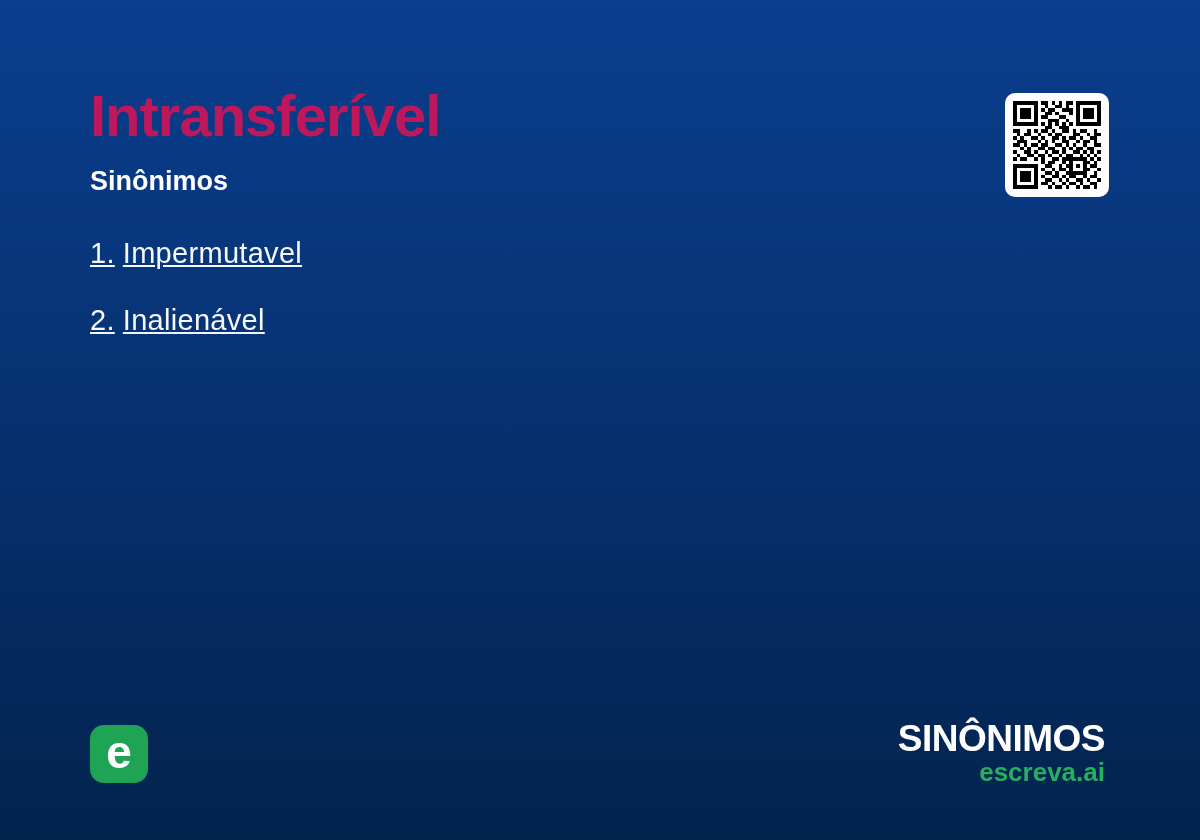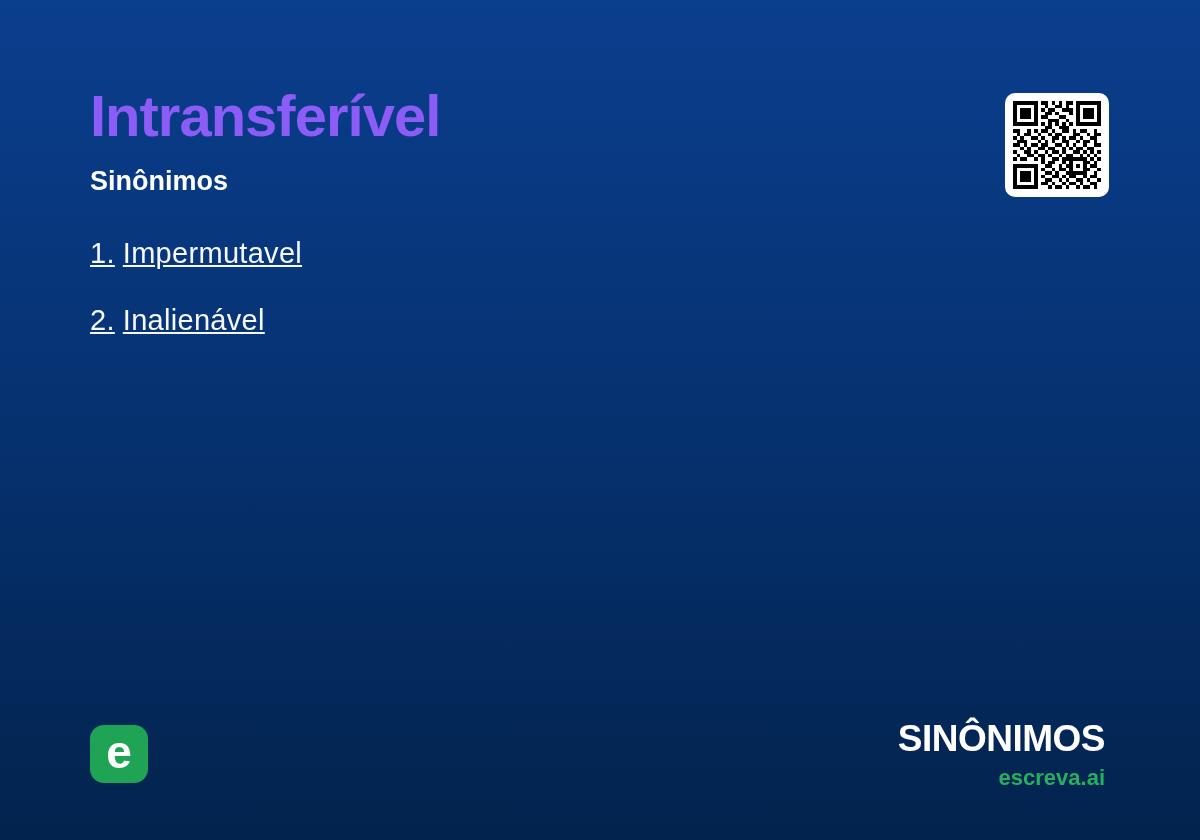--- a/index.html
+++ b/index.html
@@ -11,21 +11,21 @@
     color: #ffffff;
   }
   .title {
     position: absolute;
     left: 90px;
     top: 84px;
     font-size: 58px;
     font-weight: 800;
     letter-spacing: -1px;
     line-height: 1.1;
-    color: #8b5cf6;
+    color: #be185d;
   }
   .subtitle {
     position: absolute;
     left: 90px;
     top: 166px;
     font-size: 27px;
     font-weight: 700;
     color: #ffffff;
   }
   .synonyms {
@@ -87,24 +87,24 @@
     text-align: right;
   }
   .brand-name {
     font-size: 37px;
     font-weight: 800;
     letter-spacing: -0.5px;
     color: #ffffff;
     line-height: 1.0;
   }
   .brand-domain {
-    font-size: 22px;
+    font-size: 26px;
     font-weight: 700;
     line-height: 1.0;
-    margin-top: 10px;
+    margin-top: 2px;
   }
 </style>
 </head>
 <body>
 
 <h1 class="title">Intransferível</h1>
 <h2 class="subtitle">Sinônimos</h2>
 
 <ul class="synonyms">
   <li class="synonym-item">

